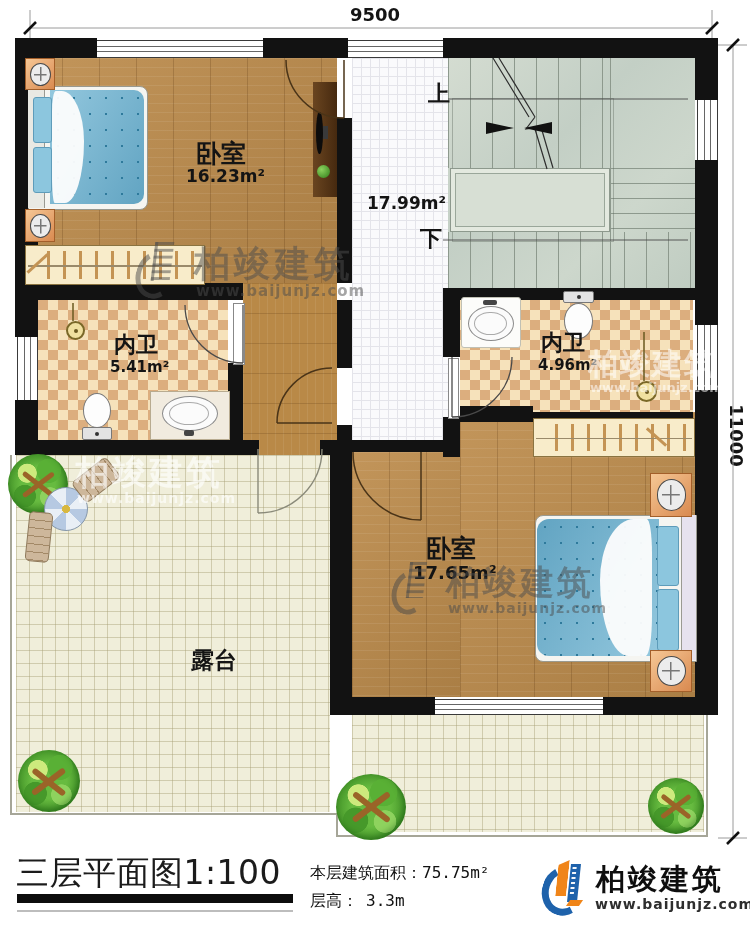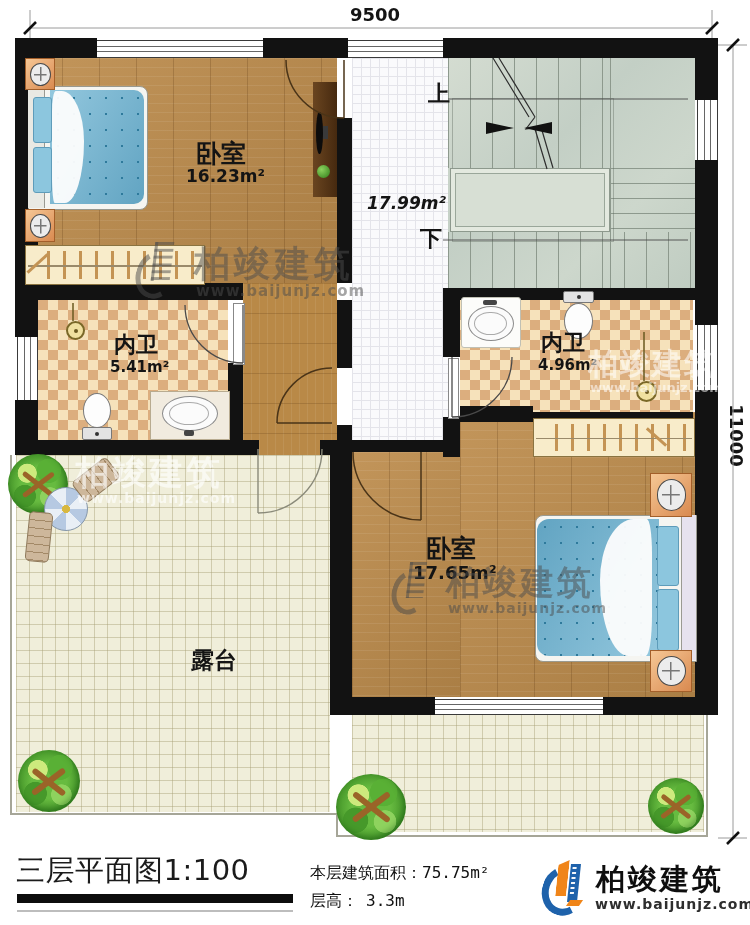--- a/index.html
+++ b/index.html
@@ -224,21 +224,21 @@
     </div>
   <div class="umb" style="left:44px;top:487px;width:42px;height:42px;"></div>
   <div class="lounge" style="left:74px;top:467px;width:42px;height:24px;transform:rotate(-38deg);"></div>
   <div class="lounge v" style="left:27px;top:512px;width:22px;height:48px;transform:rotate(6deg);"></div>
 
   <div class="a" style="left:233px;top:303px;width:10px;height:60px;background:#fff;border:1px solid #888;"></div>
   <div class="a" style="left:448px;top:358px;width:9px;height:59px;background:#fff;border:1px solid #888;"></div>
 
   <div class="lbl" style="left:196px;top:141px;font-size:25px;">卧室</div>
   <div class="lbl" style="left:186px;top:168px;font-size:17px;">16.23m²</div>
-  <div class="lbl" style="left:367px;top:195px;font-size:17px;font-style:italic;">17.99m²</div>
+  <div class="lbl" style="left:367px;top:195px;font-size:17px;">17.99m²</div>
   <div class="lbl" style="left:428px;top:82px;font-size:22px;">上</div>
   <div class="lbl" style="left:420px;top:227px;font-size:22px;">下</div>
   <div class="lbl" style="left:114px;top:333px;font-size:22px;">内卫</div>
   <div class="lbl" style="left:110px;top:360px;font-size:15px;">5.41m²</div>
   <div class="lbl" style="left:541px;top:331px;font-size:22px;">内卫</div>
   <div class="lbl" style="left:538px;top:358px;font-size:15px;">4.96m²</div>
   <div class="lbl" style="left:426px;top:536px;font-size:25px;">卧室</div>
   <div class="lbl" style="left:413px;top:564px;font-size:18px;">17.65m²</div>
   <div class="lbl" style="left:191px;top:648px;font-size:23px;">露台</div>
 
@@ -292,21 +292,21 @@
 
     <path d="M73,303 V321 M644,332 V381" stroke="#6a5a20" stroke-width="1.5" fill="none"></path>
 
     <path d="M30,28 H712 M30,10 V38 M712,10 V38" stroke="#9a9a9a" stroke-width="1" fill="none"></path>
     <path d="M733,45 V838 M718,45 H747 M718,838 H747" stroke="#9a9a9a" stroke-width="1" fill="none"></path>
 
     <path d="M24,34 L36,22 M706,34 L718,22 M727,51 L739,39 M727,844 L739,832" stroke="#111" stroke-width="2.6" fill="none"></path>
   </svg>
 
   <div class="a" style="left:0;top:845px;width:750px;height:80px;background:#fff;">
-    <div class="a" style="left:16px;top:6px;font-size:29px;color:#1b1b1b;letter-spacing:0.5px;">三层平面图1:100</div>
+    <div class="a" style="left:16px;top:6px;font-size:33px;color:#1b1b1b;letter-spacing:0.5px;">三层平面图1:100</div>
     <div class="a" style="left:17px;top:49px;width:276px;height:9px;background:#0d0d0d;"></div>
     <div class="a" style="left:17px;top:65px;width:276px;height:2px;background:#bdbdbd;"></div>
     <div class="a" style="left:310px;top:18px;font-size:16px;color:#111;">
       <span>本层建筑面积：</span><span style="font-family:'DejaVu Sans Mono',monospace;">75.75m²</span>
     </div>
     <div class="a" style="left:310px;top:46px;font-size:16px;color:#111;">
       <span>层高：</span><span style="font-family:'DejaVu Sans Mono',monospace;margin-left:8px;">3.3m</span>
     </div>
     <div class="blogo" style="left:542px;top:14px;width:48px;height:50px;">
       <div class="sw"></div>

